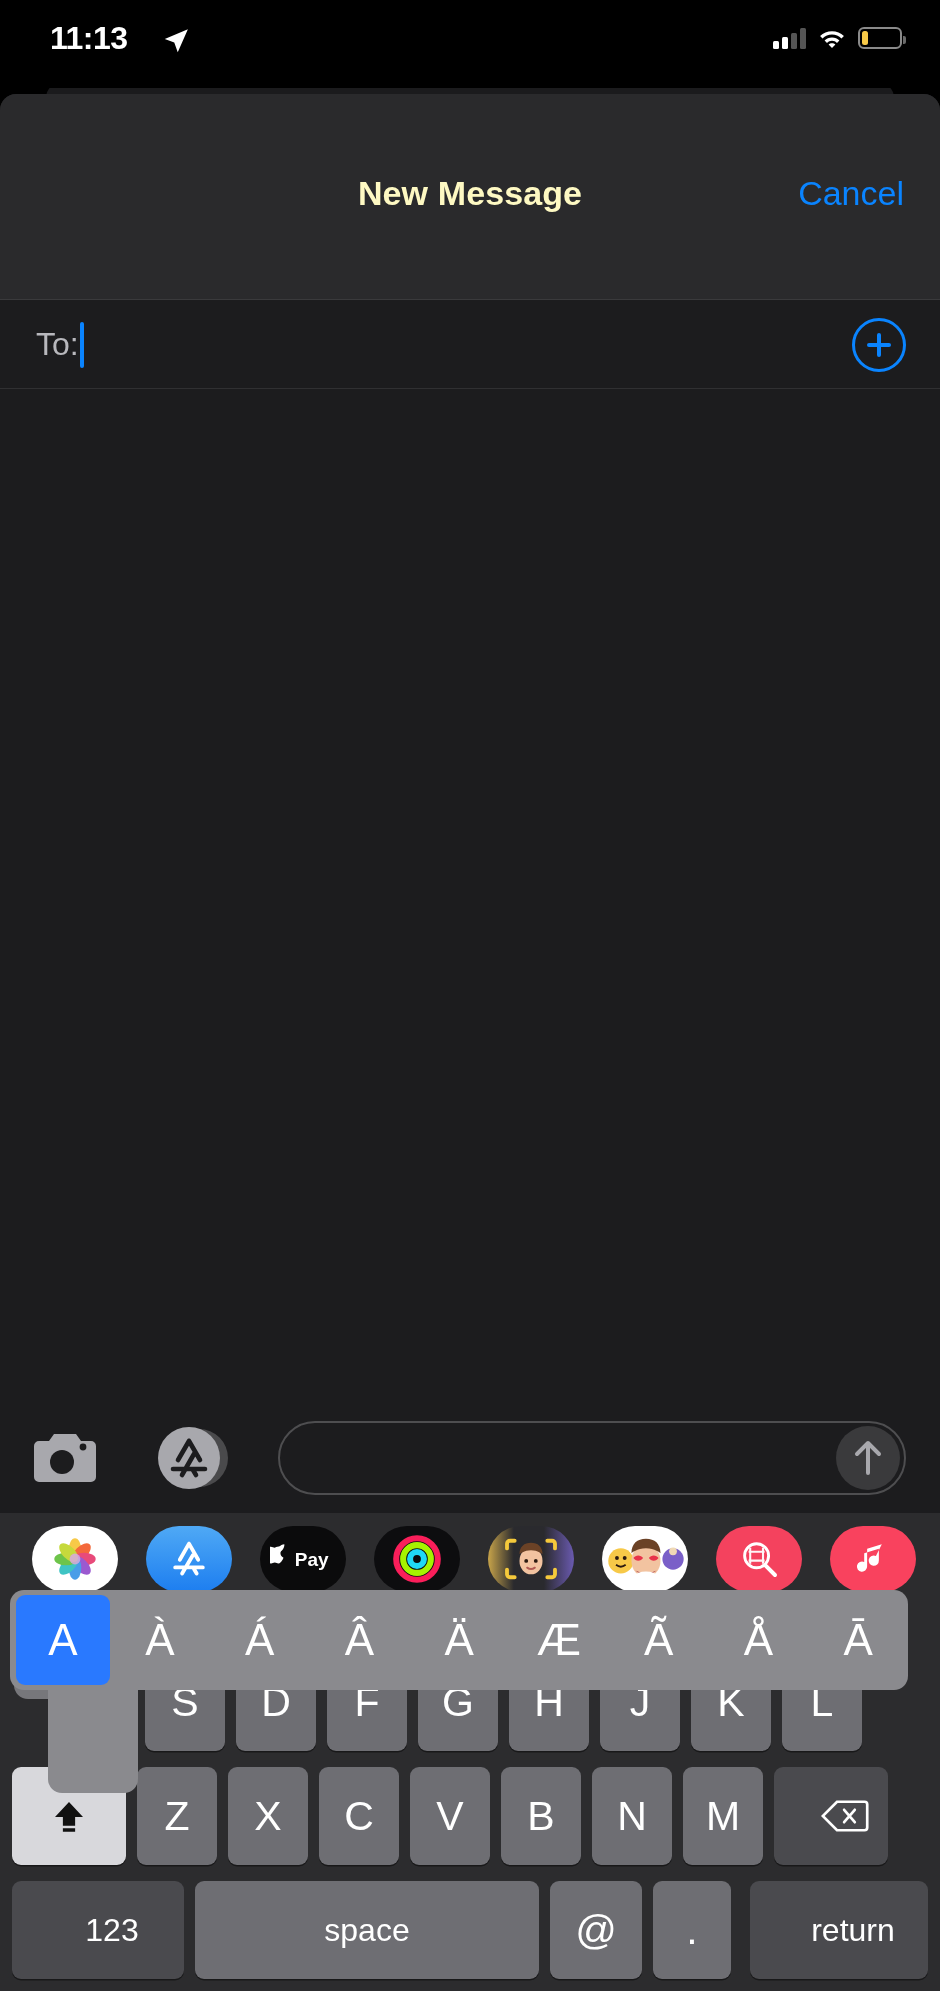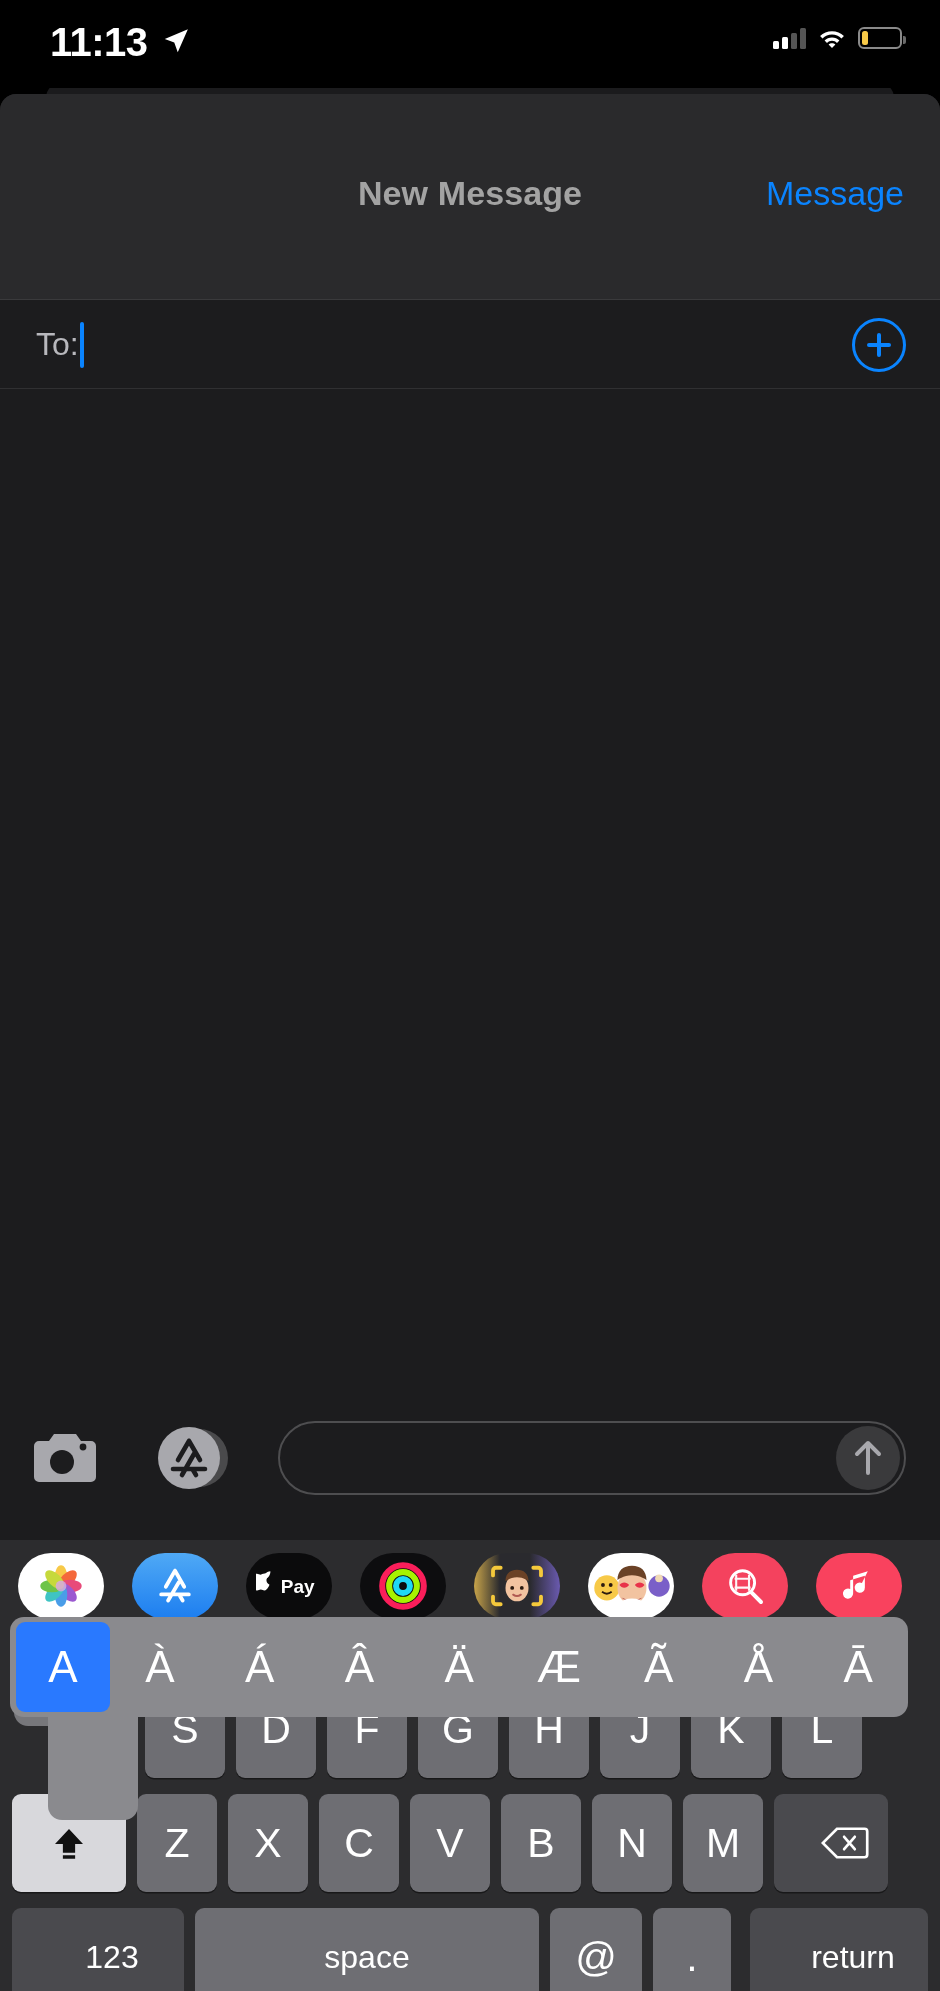--- a/index.html
+++ b/index.html
@@ -12,21 +12,21 @@
   }
   #screen{ position:relative; width:940px; height:1991px; background:#000; }
 
   
   .statusbar{
     position:absolute; top:0; left:0; width:940px; height:88px;
     background:#000; z-index:40;
   }
   .sb-time{
     position:absolute; left:50px; top:20px;
-    font-size:40px; font-weight:600; color:#fff; letter-spacing:-0.5px;
+    font-size:32px; font-weight:600; color:#fff; letter-spacing:-0.5px;
   }
   .sb-loc{ position:absolute; left:161px; top:26px; width:30px; height:30px; }
   .sb-right{
     position:absolute; right:38px; top:27px;
     display:flex; align-items:center; gap:11px;
   }
   .sig{ display:flex; align-items:flex-end; gap:3px; height:21px; }
   .sig i{ display:block; width:6px; border-radius:1.5px; background:#fff; }
   .sig i.b1{ height:8px; }
   .sig i.b2{ height:12px; }
@@ -57,21 +57,21 @@
     position:absolute; left:0; top:94px; width:940px; height:1897px;
     background:#1c1c1e; border-radius:16px 16px 0 0; z-index:10;
     overflow:hidden;
   }
   .navbar{
     position:relative; width:940px; height:205px;
     background:#2a2a2c;
   }
   .nav-title{
     position:absolute; left:0; right:0; top:80px;
-    text-align:center; font-size:34px; font-weight:700; color:#a3a3a3;
+    text-align:center; font-size:34px; font-weight:700; color:#fef9c3;
     letter-spacing:0.1px;
   }
   .nav-cancel{
     position:absolute; right:36px; top:80px;
     font-size:34px; color:#0A84FF; font-weight:400;
   }
 
   
   .to-row{
     position:relative; width:940px; height:90px;
@@ -115,23 +115,22 @@
     border:2px solid #4e4e50; border-radius:37px; background:#1c1c1e;
   }
   .send-btn{
     position:absolute; right:4px; top:3px; width:64px; height:64px;
     border-radius:50%; background:#3a3a3c;
   }
 
   
   .appdrawer{
     position:relative; width:940px; height:92px; background:#2c2c2e;
-    display:flex; align-items:center; padding-left:18px; gap:28px;
+    display:flex; align-items:center; padding-left:32px; gap:28px;
     overflow:hidden;
-    margin-top:27px;
   }
   .app-ico{
     flex:0 0 auto; width:86px; height:66px; border-radius:33px/33px;
     display:flex; align-items:center; justify-content:center;
     position:relative; overflow:hidden;
   }
 
   
   .keyboard{
     position:relative; width:940px; height:586px; background:#2c2c2e;
@@ -212,21 +211,21 @@
       </span>
     </div>
   </div>
 
   <div class="card-back"></div>
 
   <div class="sheet">
 
     <div class="navbar">
       <div class="nav-title">New Message</div>
-      <div class="nav-cancel">Message</div>
+      <div class="nav-cancel">Cancel</div>
     </div>
 
     <div class="to-row">
       <span class="to-label">To:</span>
       <span class="to-caret"></span>
       <span class="to-add"></span>
     </div>
 
     <div class="convo"></div>
 

